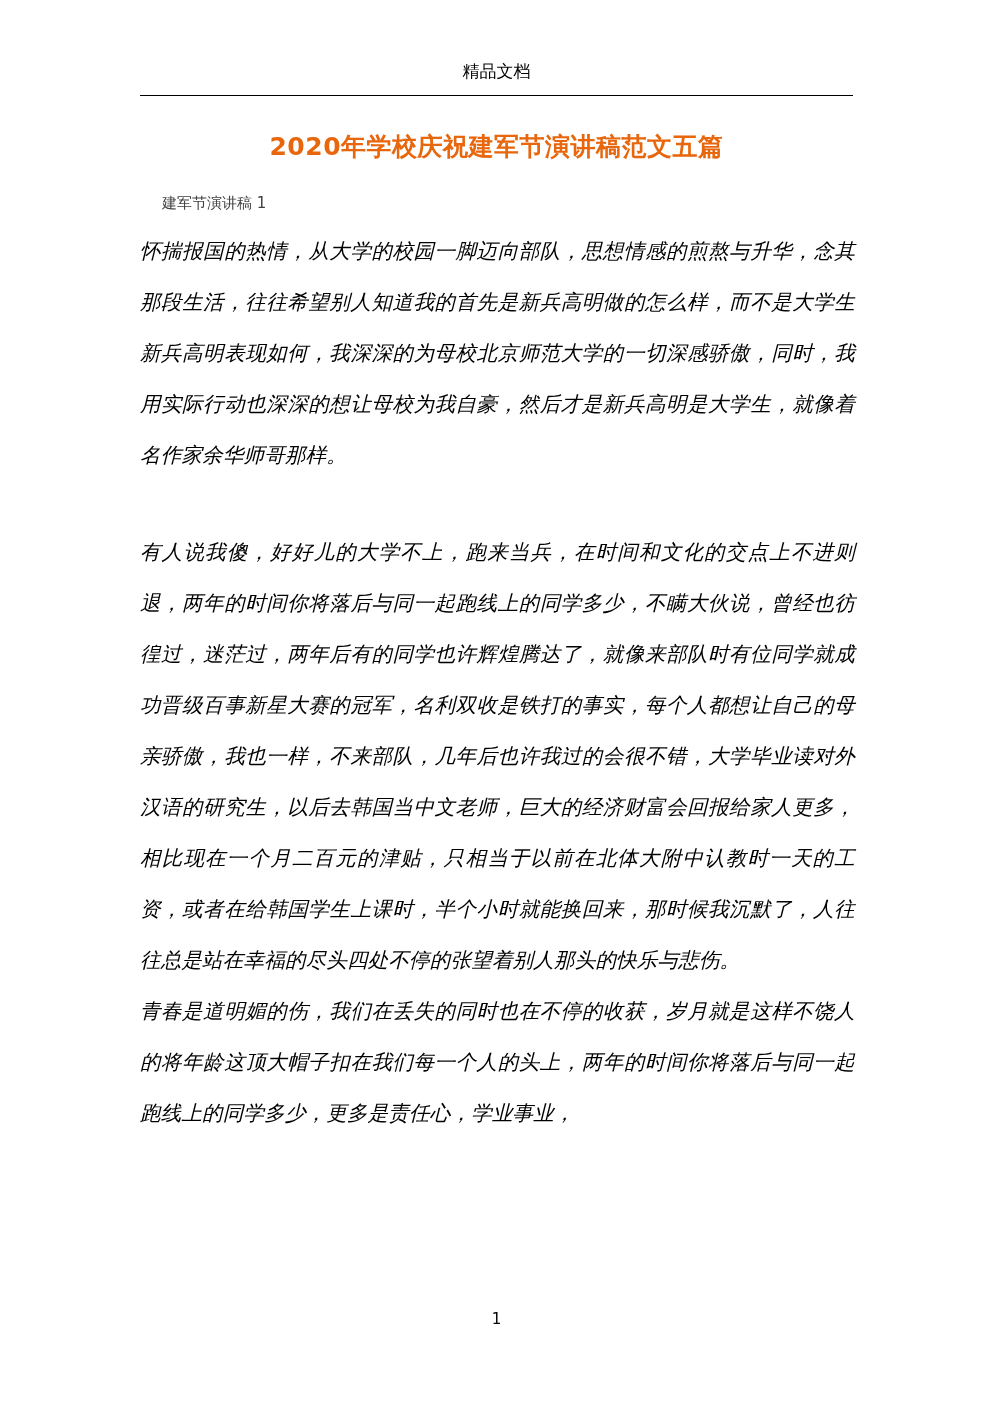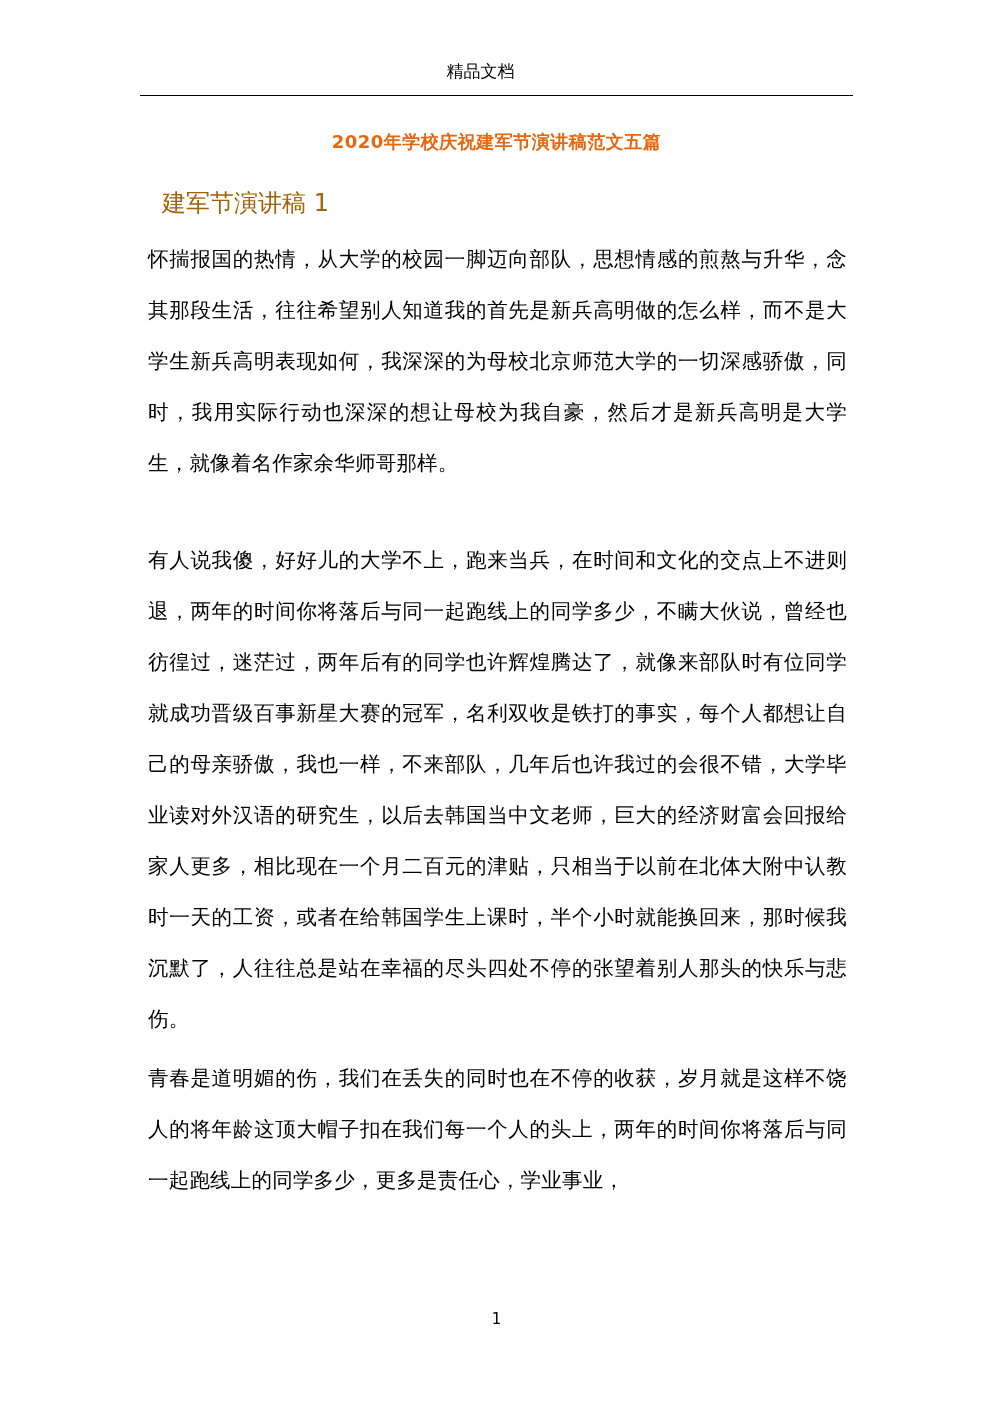--- a/index.html
+++ b/index.html
@@ -14,68 +14,69 @@
     width: 993px;
     height: 1404px;
     position: relative;
     background: #ffffff;
     box-sizing: border-box;
     overflow: hidden;
   }
   .header {
     position: absolute;
     top: 60px;
-    left: 124px;
+    left: 140px;
     width: 713px;
     text-align: center;
     font-size: 17px;
     color: #000000;
     font-family: "DejaVu Sans", "Liberation Sans", sans-serif;
   }
   .header-rule {
     position: absolute;
     top: 95px;
     left: 140px;
     width: 713px;
     height: 0;
     border-top: 1px solid #000000;
   }
   .doc-title {
     position: absolute;
     top: 130px;
     left: 140px;
     width: 713px;
     text-align: center;
-    font-size: 18px;
+    font-size: 25px;
     font-weight: bold;
     color: #E8660C;
     letter-spacing: 0.5px;
     font-family: "DejaVu Sans", "Liberation Sans", sans-serif;
   }
   .body-area {
     position: absolute;
     top: 180px;
     left: 140px;
     width: 715px;
   }
   .subtitle {
-    font-size: 24px;
-    color: #a16207;
+    font-size: 15px;
+    color: #404040;
     line-height: 46px;
     padding-left: 22px;
     white-space: nowrap;
   }
   p.para {
-    margin: 8px;
+    margin: 0;
     font-size: 20.5px;
     color: #000000;
     line-height: 51px;
     text-align: justify;
     text-justify: inter-ideograph;
     letter-spacing: 0.2px;
+    font-style: italic;
   }
   p.para.gap-after {
     margin-bottom: 46px;
   }
   .page-number {
     position: absolute;
     bottom: 76px;
     left: 0;
     width: 993px;
     text-align: center;

